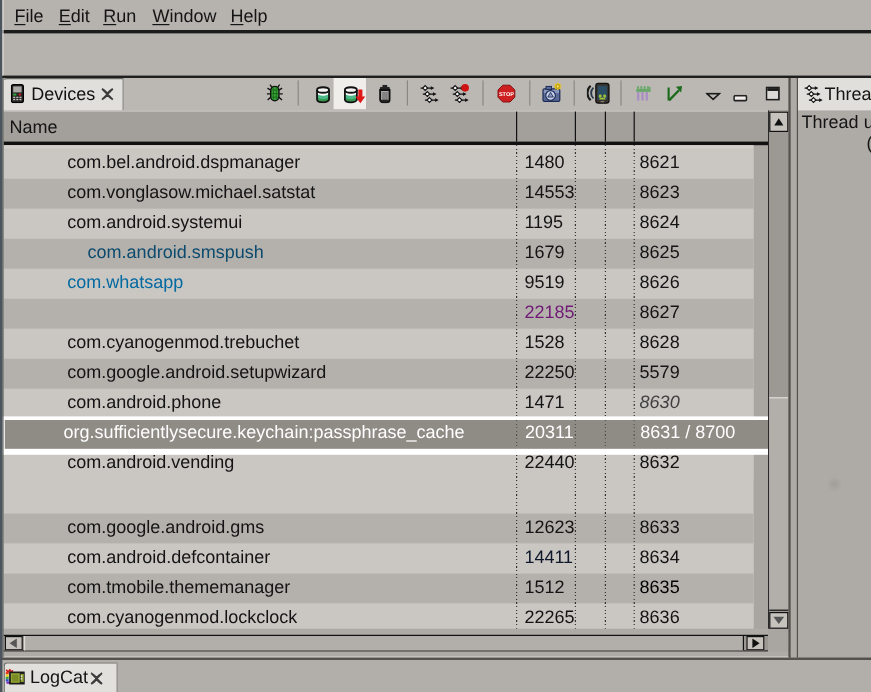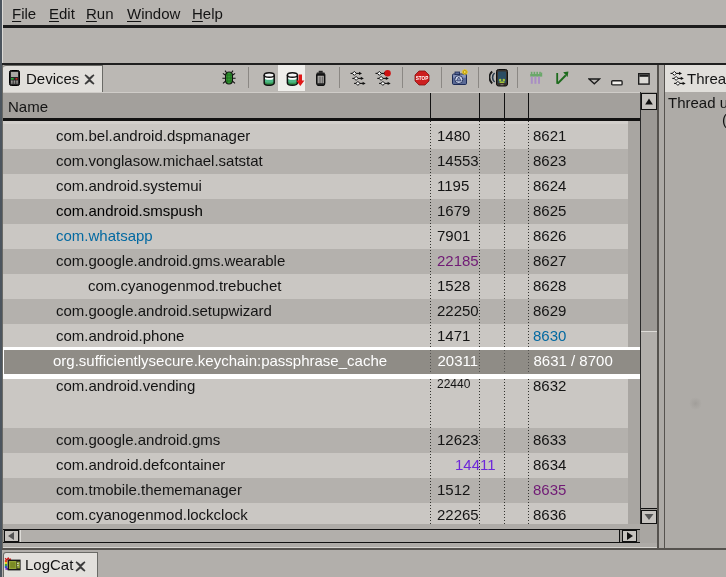--- a/index.html
+++ b/index.html
@@ -186,73 +186,72 @@
         <div style="position:absolute;left:53px;top:3px;font-size:15px;color:#141414;white-space:nowrap;">com.vonglasow.michael.satstat</div>
         <div style="position:absolute;left:434px;top:3px;font-size:15px;color:#141414;">14553</div>
         <div style="position:absolute;left:530px;top:3px;font-size:15px;color:#141414;">8623</div>
       </div>
       <div style="position:relative;height:25px;background:#cac7c3;">
         <div style="position:absolute;left:53px;top:3px;font-size:15px;color:#141414;white-space:nowrap;">com.android.systemui</div>
         <div style="position:absolute;left:434px;top:3px;font-size:15px;color:#141414;">1195</div>
         <div style="position:absolute;left:530px;top:3px;font-size:15px;color:#141414;">8624</div>
       </div>
       <div style="position:relative;height:25px;background:#b4b1ad;">
-        <div style="position:absolute;left:53px;top:3px;font-size:15px;color:#000000;white-space:nowrap;">com.android.smspush</div>
+        <div style="position:absolute;left:70px;top:3px;font-size:15px;color:#0c4a6e;white-space:nowrap;">com.android.smspush</div>
         <div style="position:absolute;left:434px;top:3px;font-size:15px;color:#141414;">1679</div>
         <div style="position:absolute;left:530px;top:3px;font-size:15px;color:#141414;">8625</div>
       </div>
       <div style="position:relative;height:25px;background:#cac7c3;">
         <div style="position:absolute;left:53px;top:3px;font-size:15px;color:#0369a1;white-space:nowrap;">com.whatsapp</div>
-        <div style="position:absolute;left:434px;top:3px;font-size:15px;color:#141414;">7901</div>
+        <div style="position:absolute;left:434px;top:3px;font-size:15px;color:#141414;">9519</div>
         <div style="position:absolute;left:530px;top:3px;font-size:15px;color:#141414;">8626</div>
       </div>
       <div style="position:relative;height:25px;background:#b4b1ad;">
-        <div style="position:absolute;left:53px;top:3px;font-size:15px;color:#141414;white-space:nowrap;">com.google.android.gms.wearable</div>
         <div style="position:absolute;left:434px;top:3px;font-size:15px;color:#701a75;">22185</div>
         <div style="position:absolute;left:530px;top:3px;font-size:15px;color:#141414;">8627</div>
       </div>
       <div style="position:relative;height:25px;background:#cac7c3;">
-        <div style="position:absolute;left:53px;top:3px;font-size:15px;color:#141414;white-space:nowrap;margin-left:32px;">com.cyanogenmod.trebuchet</div>
+        <div style="position:absolute;left:53px;top:3px;font-size:15px;color:#141414;white-space:nowrap;">com.cyanogenmod.trebuchet</div>
         <div style="position:absolute;left:434px;top:3px;font-size:15px;color:#141414;">1528</div>
         <div style="position:absolute;left:530px;top:3px;font-size:15px;color:#141414;">8628</div>
       </div>
       <div style="position:relative;height:25px;background:#b4b1ad;">
         <div style="position:absolute;left:53px;top:3px;font-size:15px;color:#141414;white-space:nowrap;">com.google.android.setupwizard</div>
         <div style="position:absolute;left:434px;top:3px;font-size:15px;color:#141414;">22250</div>
-        <div style="position:absolute;left:530px;top:3px;font-size:15px;color:#141414;">8629</div>
+        <div style="position:absolute;left:530px;top:3px;font-size:15px;color:#141414;">5579</div>
       </div>
       <div style="position:relative;height:25px;background:#cac7c3;">
         <div style="position:absolute;left:53px;top:3px;font-size:15px;color:#141414;white-space:nowrap;">com.android.phone</div>
         <div style="position:absolute;left:434px;top:3px;font-size:15px;color:#141414;">1471</div>
-        <div style="position:absolute;left:530px;top:3px;font-size:15px;color:#0369a1;">8630</div>
+        <div style="position:absolute;left:530px;top:3px;font-size:15px;color:#404040;font-style:italic;">8630</div>
       </div>
       <div style="position:relative;height:25px;background:#b4b1ad;">
         <div style="position:absolute;left:53px;top:3px;font-size:15px;color:#141414;white-space:nowrap;"></div>
         <div style="position:absolute;left:434px;top:3px;font-size:15px;color:#141414;"></div>
         <div style="position:absolute;left:530px;top:3px;font-size:15px;color:#141414;"></div>
       </div>
       <div style="position:relative;height:25px;background:#cac7c3;">
         <div style="position:absolute;left:53px;top:3px;font-size:15px;color:#141414;white-space:nowrap;">com.android.vending</div>
-        <div style="position:absolute;left:434px;top:3px;font-size:12px;color:#141414;">22440</div>
+        <div style="position:absolute;left:434px;top:3px;font-size:15px;color:#141414;">22440</div>
         <div style="position:absolute;left:530px;top:3px;font-size:15px;color:#141414;">8632</div>
       </div>
       <div style="position:relative;height:25px;background:#b4b1ad;margin-top:29px;">
         <div style="position:absolute;left:53px;top:3px;font-size:15px;color:#141414;white-space:nowrap;">com.google.android.gms</div>
         <div style="position:absolute;left:434px;top:3px;font-size:15px;color:#141414;">12623</div>
         <div style="position:absolute;left:530px;top:3px;font-size:15px;color:#141414;">8633</div>
       </div>
       <div style="position:relative;height:25px;background:#cac7c3;">
         <div style="position:absolute;left:53px;top:3px;font-size:15px;color:#141414;white-space:nowrap;">com.android.defcontainer</div>
-        <div style="position:absolute;left:434px;top:3px;font-size:15px;color:#6d28d9;margin-left:18px;">14411</div>
+        <div style="position:absolute;left:434px;top:3px;font-size:15px;color:#0f172a;">14411</div>
         <div style="position:absolute;left:530px;top:3px;font-size:15px;color:#141414;">8634</div>
       </div>
       <div style="position:relative;height:25px;background:#b4b1ad;">
         <div style="position:absolute;left:53px;top:3px;font-size:15px;color:#141414;white-space:nowrap;">com.tmobile.thememanager</div>
         <div style="position:absolute;left:434px;top:3px;font-size:15px;color:#141414;">1512</div>
-        <div style="position:absolute;left:530px;top:3px;font-size:15px;color:#701a75;text-align:right;">8635</div>
+        <div style="position:absolute;left:530px;top:3px;font-size:15px;color:#000000;text-align:right;">8635</div>
       </div>
       <div style="position:relative;height:25px;background:#cac7c3;padding-left:48px;">
         <div style="position:absolute;left:53px;top:3px;font-size:15px;color:#141414;white-space:nowrap;">com.cyanogenmod.lockclock</div>
         <div style="position:absolute;left:434px;top:3px;font-size:15px;color:#141414;">22265</div>
         <div style="position:absolute;left:530px;top:3px;font-size:15px;color:#141414;">8636</div>
       </div>
       <div style="position:relative;height:25px;background:#b4b1ad;">
         <div style="position:absolute;left:53px;top:3px;font-size:15px;color:#141414;white-space:nowrap;">system_process</div>
         <div style="position:absolute;left:434px;top:3px;font-size:15px;color:#141414;">964</div>
         <div style="position:absolute;left:530px;top:3px;font-size:15px;color:#141414;">8637</div>

